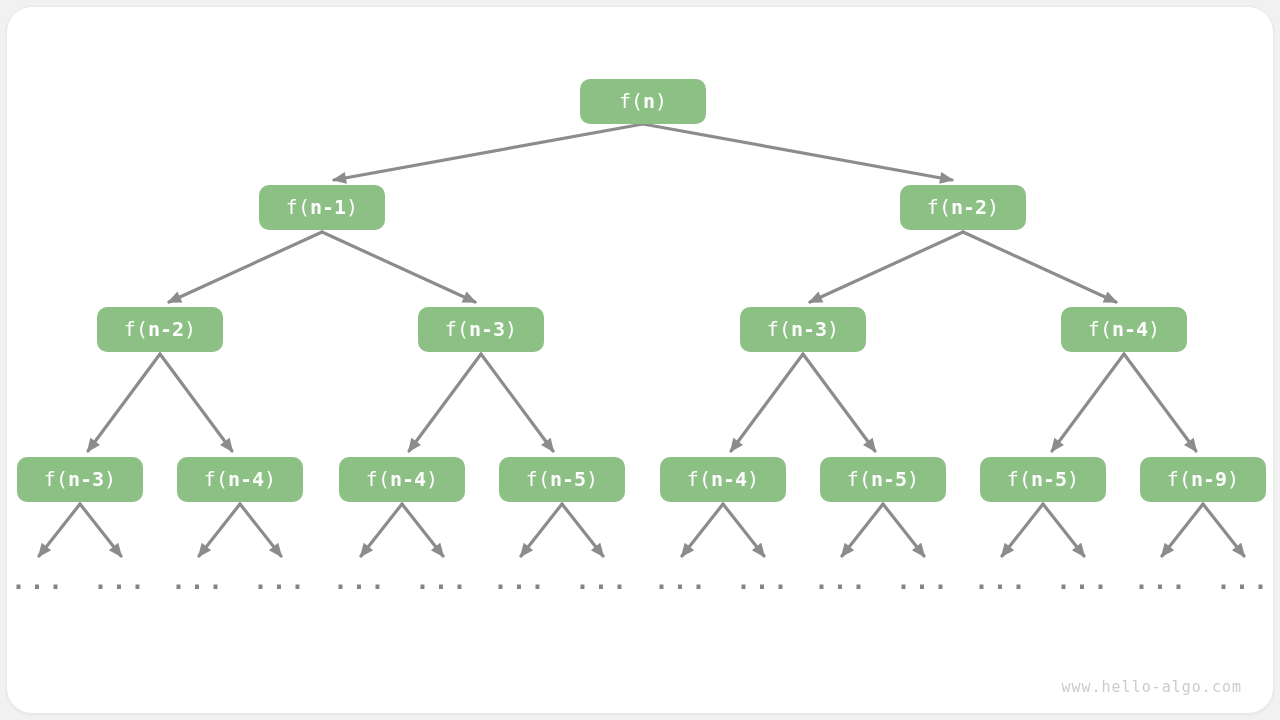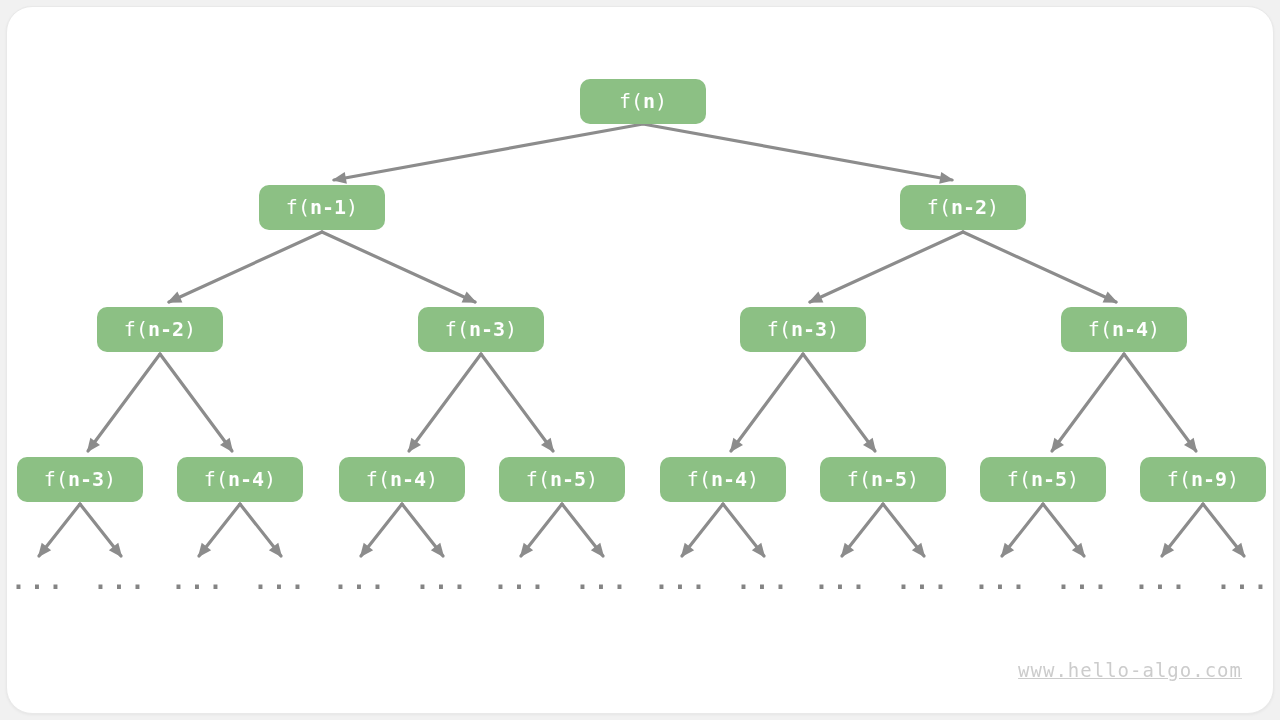--- a/index.html
+++ b/index.html
@@ -28,23 +28,23 @@
   }
   .node .a{font-weight:700;}
   .node .o,.node .c{font-weight:400;}
   .dots{
     position:absolute;top:566px;height:30px;line-height:30px;
     transform:translateX(-50%);
     color:var(--ellipsis,#848484);
     font-size:24px;font-weight:700;letter-spacing:4px;
   }
   .watermark{
-    position:absolute;right:38px;bottom:39px;
+    position:absolute;right:38px;bottom:24px;
     color:var(--watermark,#CCCCCC);
-    font-size:19px;letter-spacing:1px;text-decoration:underline;
+    font-size:15px;letter-spacing:1px;
   }
 </style>
 </head>
 <body>
 
 <div class="card"></div>
 
 <svg class="edges" viewBox="0 0 1280 720">
   <defs>
     <marker id="ah" markerUnits="userSpaceOnUse" markerWidth="16" markerHeight="14" refX="13" refY="7" orient="auto">

